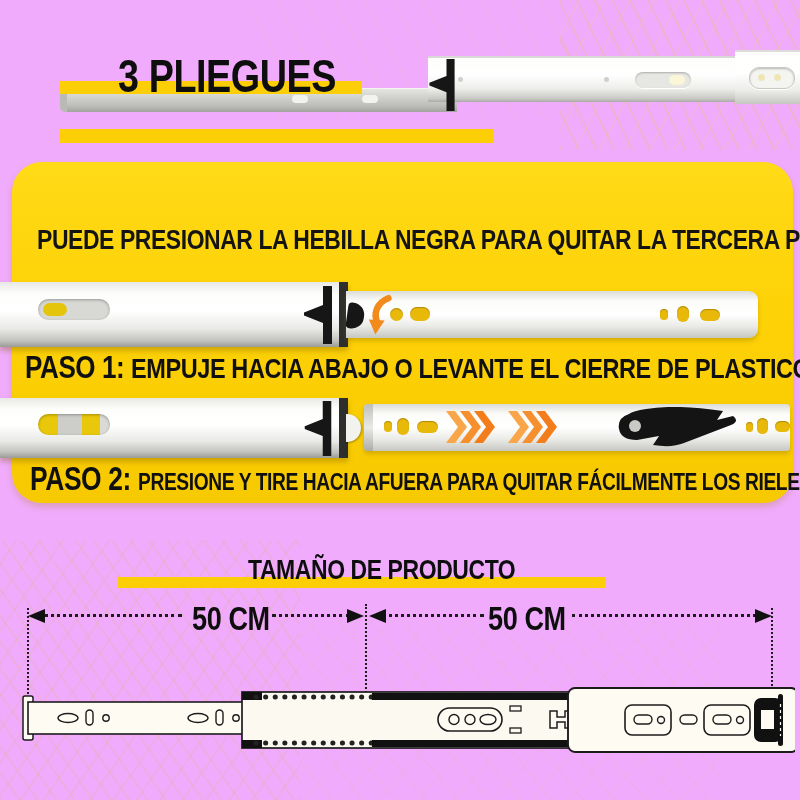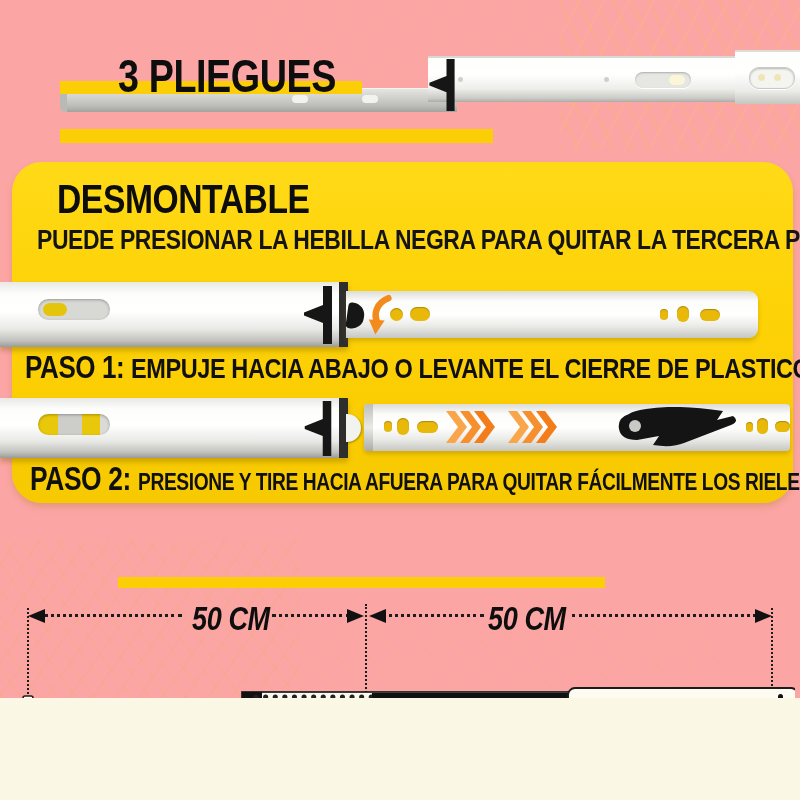--- a/index.html
+++ b/index.html
@@ -1,18 +1,18 @@
 <!DOCTYPE html>
 <html><head>
 <meta charset="utf-8">
 <style>
   html,body{margin:0;padding:0;}
   body{width:800px;height:800px;overflow:hidden;background:#FAF7E5;
        font-family:"Liberation Sans", sans-serif;color:#131313;}
-  #canvas{position:relative;width:800px;height:698px;background:#fca5a5;overflow:hidden;}
+  #canvas{position:relative;width:800px;height:800px;background:#f0abfc;overflow:hidden;}
 
   
   .patch{position:absolute;pointer-events:none;}
   .patch.a{right:0;top:0;width:240px;height:150px;opacity:.55;
     background:
       repeating-linear-gradient(64deg, rgba(240,198,40,.35) 0 2px, transparent 2px 16px),
       repeating-linear-gradient(-62deg, rgba(240,210,90,.22) 0 2px, transparent 2px 22px);}
   .patch.b{left:0;top:540px;width:300px;height:260px;opacity:.5;
     background:
       repeating-linear-gradient(55deg, rgba(222,178,70,.28) 0 2px, transparent 2px 15px),
@@ -87,21 +87,21 @@
   .ypill{position:absolute;border-radius:8px;background:#E9B90A;box-shadow:inset 0 1px 1px rgba(120,90,0,.5);}
   .notch-bump{position:absolute;left:346px;top:414px;width:15px;height:28px;
     border-radius:0 14px 14px 0;background:#F2F2EF;z-index:3;box-shadow:1px 1px 2px rgba(0,0,0,.3);}
   .pinA{position:absolute;left:347px;top:303px;width:17px;height:26px;z-index:3;
     background:#161616;border-radius:4px 12px 12px 4px;transform:rotate(8deg);}
   .clip-svg{position:absolute;z-index:4;}
 
   
   .size-bar{left:118px;top:577px;width:487px;height:11px;background:#FBCE06;z-index:1;}
   .size-title{left:248px;top:554px;font-size:28px;z-index:2;color:#0E0E0E;}
-  .dim-label{font-size:33px;z-index:2;color:#0E0E0E;font-style:italic;}
+  .dim-label{font-size:33px;z-index:2;color:#0E0E0E;}
   .dim-h{position:absolute;top:614px;border-top:3px dotted #1C1C1C;height:0;z-index:1;}
   .dim-v{position:absolute;border-left:2px dotted #1C1C1C;width:0;z-index:1;}
   .arr{position:absolute;width:0;height:0;border-top:7px solid transparent;border-bottom:7px solid transparent;z-index:2;}
   .arr.left{border-right:17px solid #111;}
   .arr.right{border-left:17px solid #111;}
 
   .drawing-svg{left:20px;top:680px;z-index:2;}
 </style>
 </head>
 <body>
@@ -132,21 +132,20 @@
   </div>
   <svg class="abs clip-svg" style="left:424px;top:58px;" width="36" height="54" viewBox="0 0 40 58">
     <polygon points="25,0 34,0 34,58 25,58 25,37 6,29.5 6,26.5 25,19" fill="#161616"></polygon>
   </svg>
 
   <div class="abs hl-bar bar1"></div>
   <div class="abs hl-bar bar2"></div>
   <div class="abs title1"><span class="cond">3 PLIEGUES</span></div>
 
   <div class="abs feature-box"></div>
-  <div class="abs box-heading"><span class="cond">DESMONTABLE</span></div>
   <div class="abs box-desc cond">PUEDE PRESIONAR LA HEBILLA NEGRA PARA QUITAR LA TERCERA PISTA</div>
 
   <div class="abs rail-outer railA-outer">
     <div class="slotA">
         <div class="ypart"></div>
       </div>
     <div class="rail-edge"></div>
   </div>
   <div class="abs rail-inner railA-inner"></div>
   <svg class="abs clip-svg" style="left:298px;top:286px;" width="40" height="58" viewBox="0 0 40 58">
@@ -201,20 +200,21 @@
   <div class="ypill" style="left:757px;top:418px;width:11px;height:16px;z-index:3;"></div>
   <div class="ypill" style="left:775px;top:421px;width:15px;height:11px;z-index:3;"></div>
 
   <div class="abs paso-line paso2">
     <span class="cond" style="transform:scaleX(.8);">
       <span class="paso-label2">PASO 2:</span><span class="paso-text2">PRESIONE Y TIRE HACIA AFUERA PARA QUITAR FÁCILMENTE LOS RIELES INTERNOS</span>
     </span>
   </div>
 
   <div class="abs size-bar"></div>
+  <div class="abs size-title"><span class="cond">TAMAÑO DE PRODUCTO</span></div>
 
   <div class="dim-v" style="left:27px;top:608px;height:90px;"></div>
   <div class="dim-v" style="left:365px;top:604px;height:96px;"></div>
   <div class="dim-v" style="left:771px;top:608px;height:90px;"></div>
 
   <div class="dim-h" style="left:44px;width:138px;"></div>
   <div class="dim-h" style="left:272px;width:78px;"></div>
   <div class="dim-h" style="left:382px;width:102px;"></div>
   <div class="dim-h" style="left:572px;width:184px;"></div>
 

